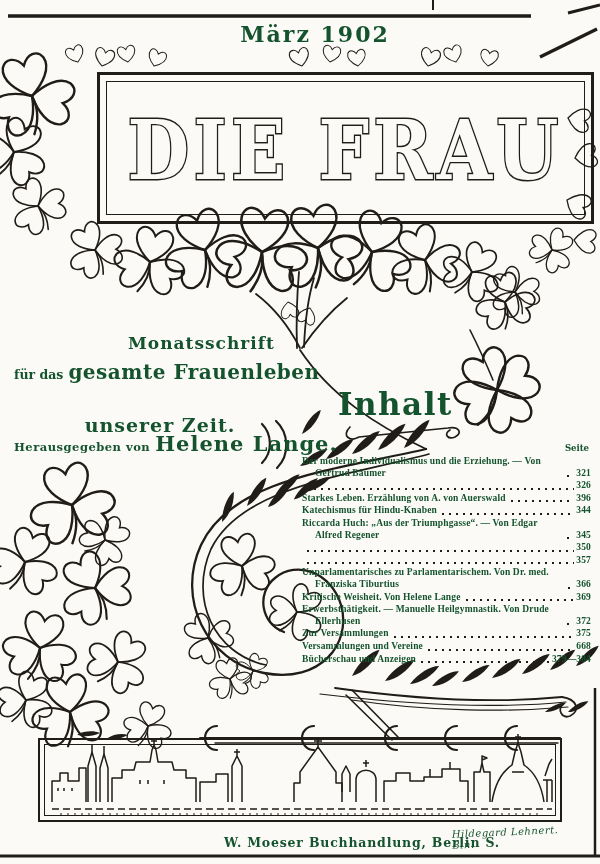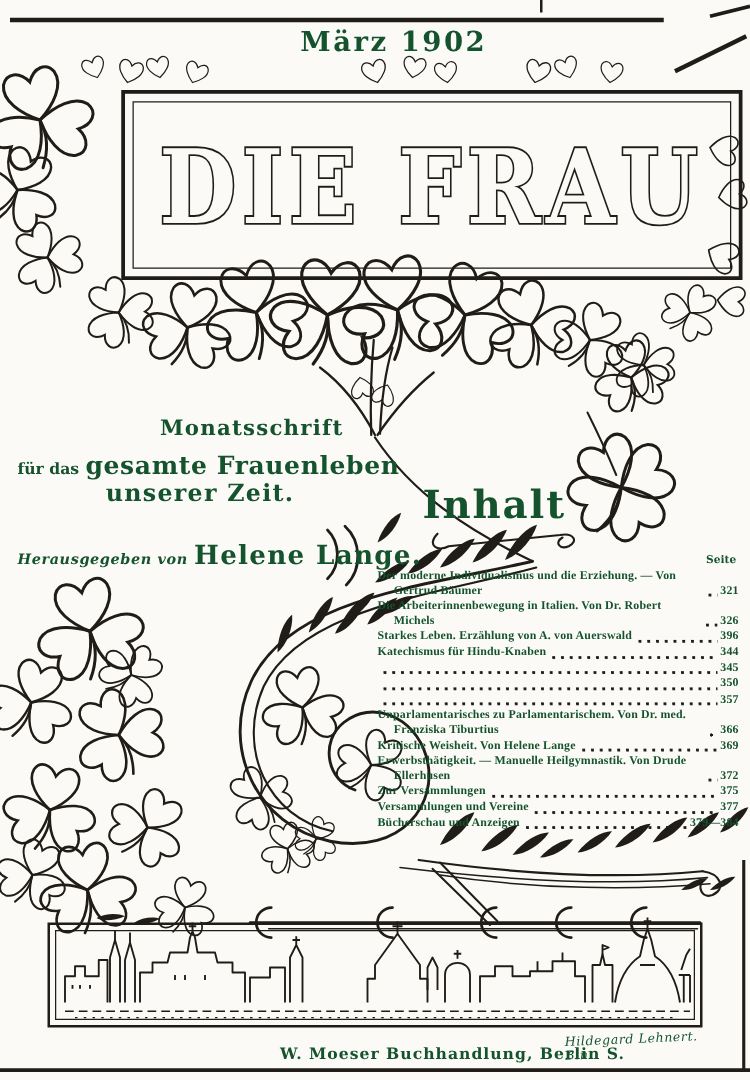--- a/index.html
+++ b/index.html
@@ -16,24 +16,24 @@
   .title-box { left:57px; top:72px; width:497px; height:152px;
     border:3px solid #201c17; padding:6px; z-index:2; background:transparent;margin-left:40px; }
   .title-box-inner { width:100%; height:100%; border:1.5px solid #201c17; }
   .title-svg { width:100%; height:100%; display:block; }
 
   .subtitle-top { left:128px; top:333px; width:140px; text-align:center;
     font-size:17px; font-weight:bold; letter-spacing:1px; }
   .subtitle-main-row { left:14px; top:360px; width:280px; text-align:center; white-space:nowrap; }
   .subtitle-small { font-size:12.5px; font-weight:bold; }
   .subtitle-big { font-size:20px; font-weight:bold; letter-spacing:0.5px; }
-  .subtitle-bottom { left:60px; top:384px; width:200px; text-align:center;
+  .subtitle-bottom { left:60px; top:414px; width:200px; text-align:center;
     font-size:19px; font-weight:bold; letter-spacing:1px; }
   .editor-row { left:14px; top:431px; white-space:nowrap; }
-  .editor-prefix { font-size:11.5px; font-weight:bold; letter-spacing:0.5px;font-style:italic; }
+  .editor-prefix { font-size:11.5px; font-weight:bold; letter-spacing:0.5px; }
   .editor-name { font-size:21px; font-weight:bold; letter-spacing:1px; }
 
   .toc-heading { left:338px; top:386px; font-size:31px; font-weight:bold; letter-spacing:1.5px; }
   .page-col-label { left:527px; top:443px; width:62px; text-align:right;
     font-size:8.5px; font-weight:bold; }
 
   .toc { left:302px; top:456px; width:289px; display:flex; flex-direction:column; gap:1px;
     font-family:"Liberation Serif", serif; }
   .toc-row { display:flex; align-items:flex-end; font-size:9.5px; font-weight:bold;
     line-height:11.6px; letter-spacing:0.15px; }
@@ -260,38 +260,38 @@
 
   <div class="abs txt toc">
 
       <div class="toc-row">
         <span class="toc-title">Der moderne Individualismus und die Erziehung. — Von Gertrud Bäumer</span>
         <span class="toc-dots"></span>
         <span class="toc-page">321</span>
       </div>
 
       <div class="toc-row">
-        <span class="toc-title">Die Arbeiterinnenbewegung in Italien. Von Dr. Robert Michels</span>
         <span class="toc-dots"></span>
         <span class="toc-page">326</span>
       </div>
 
       <div class="toc-row">
         <span class="toc-title">Starkes Leben. Erzählung von A. von Auerswald</span>
         <span class="toc-dots"></span>
         <span class="toc-page">396</span>
       </div>
 
       <div class="toc-row">
         <span class="toc-title">Katechismus für Hindu-Knaben</span>
         <span class="toc-dots"></span>
         <span class="toc-page">344</span>
       </div>
 
       <div class="toc-row">
+        <span class="toc-title">Riccarda Huch: „Aus der Triumphgasse“. — Von Edgar Alfred Regener</span>
         <span class="toc-dots"></span>
         <span class="toc-page">345</span>
       </div>
 
       <div class="toc-row">
         <span class="toc-dots"></span>
         <span class="toc-page">350</span>
       </div>
 
 
@@ -320,21 +320,21 @@
 
       <div class="toc-row">
         <span class="toc-title">Zur Versammlungen</span>
         <span class="toc-dots"></span>
         <span class="toc-page">375</span>
       </div>
 
       <div class="toc-row">
         <span class="toc-title">Versammlungen und Vereine</span>
         <span class="toc-dots"></span>
-        <span class="toc-page">377</span>
+        <span class="toc-page">668</span>
       </div>
 
       <div class="toc-row">
         <span class="toc-title">Bücherschau und Anzeigen</span>
         <span class="toc-dots"></span>
         <span class="toc-page">379—384</span>
       </div>
     </div>
 
   <div class="abs skyline-panel">

